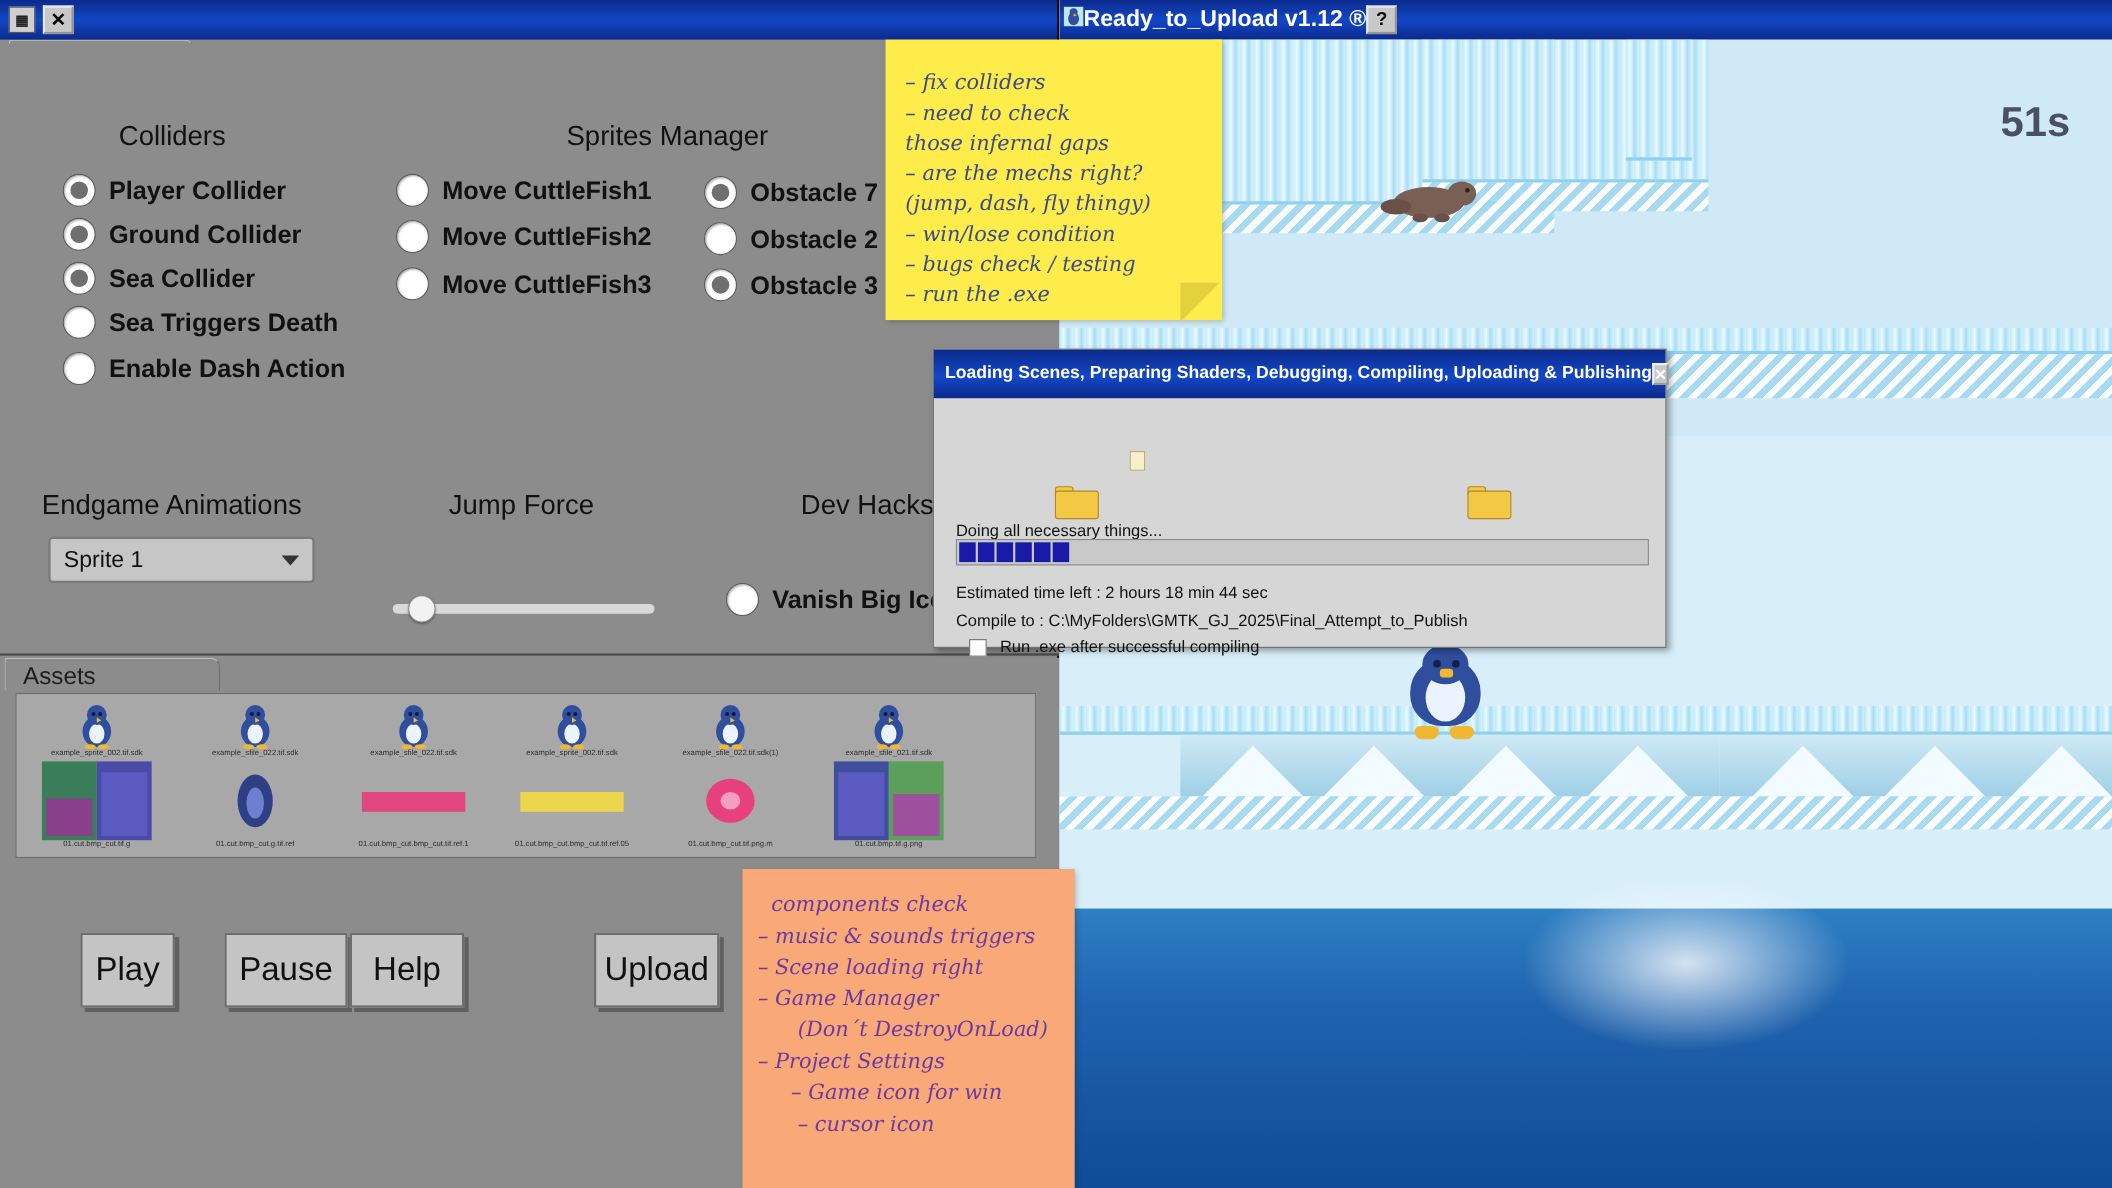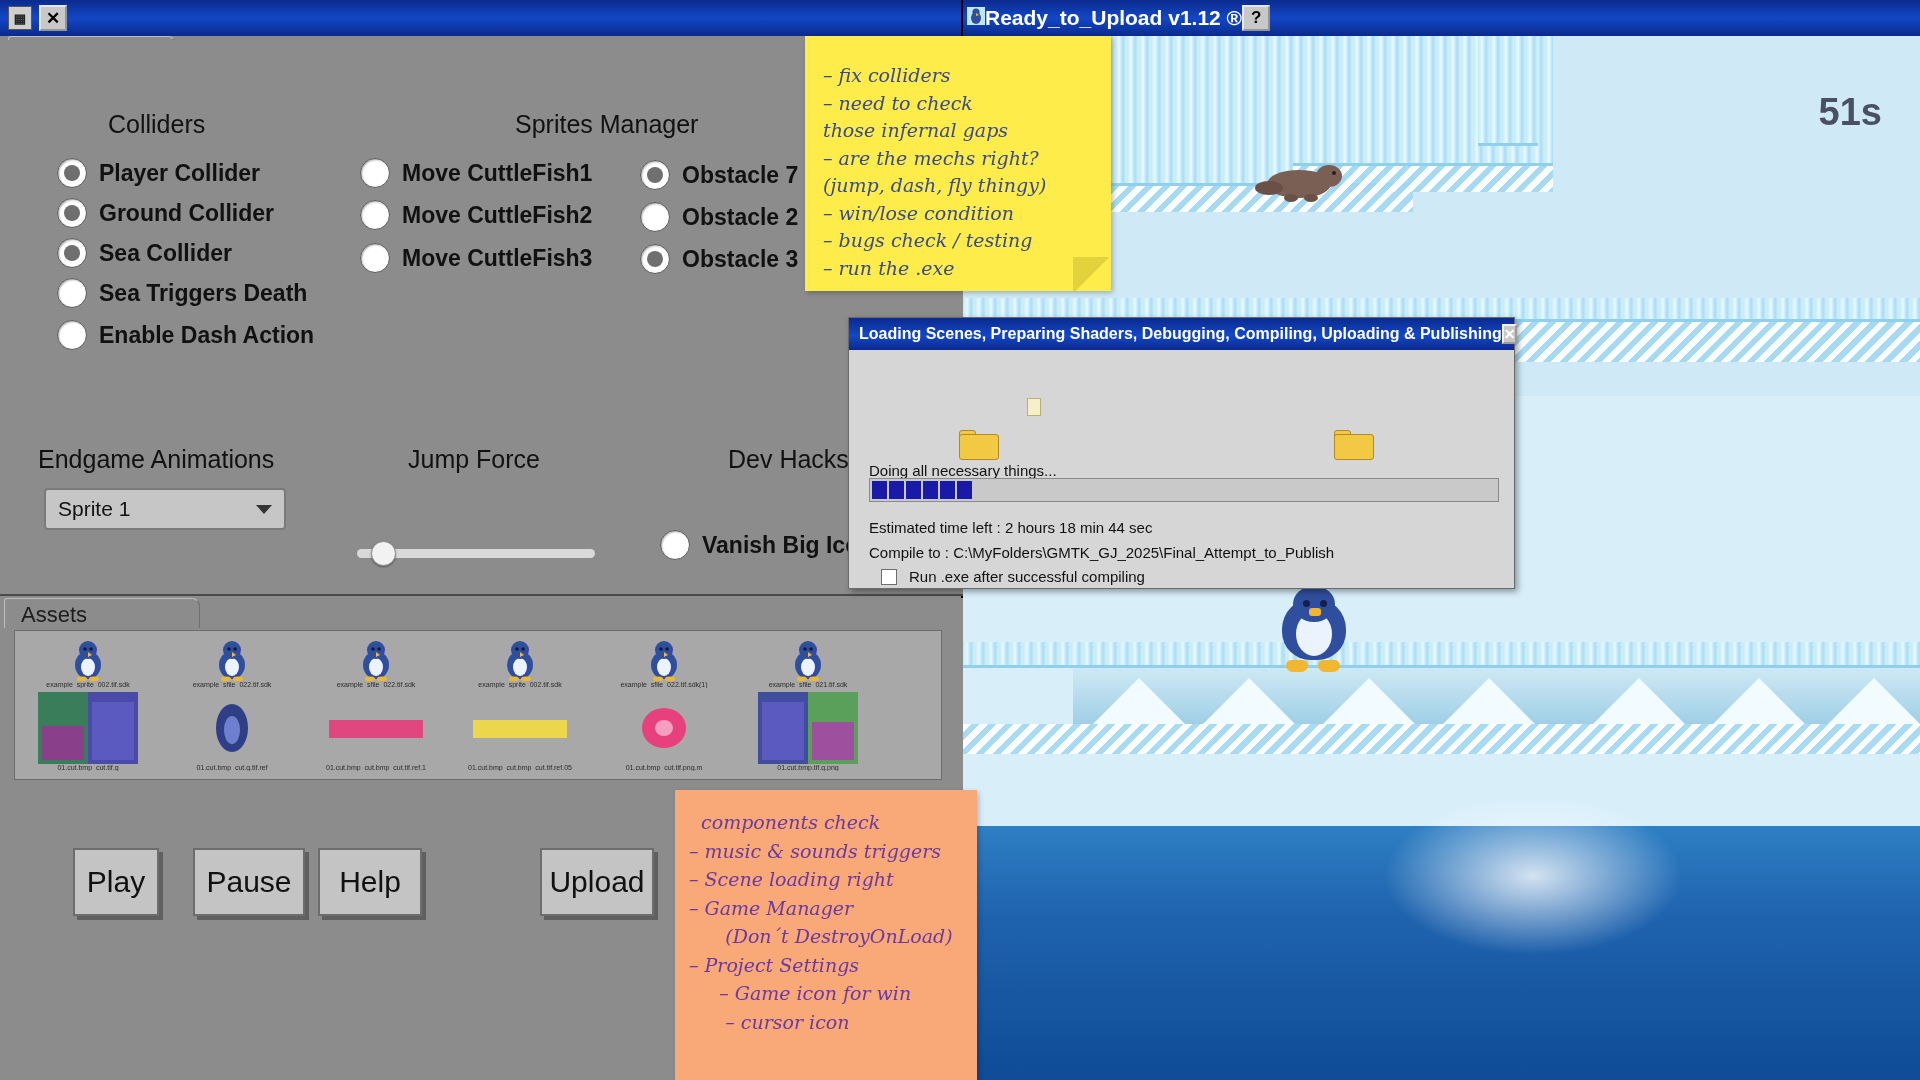--- a/index.html
+++ b/index.html
@@ -182,21 +182,21 @@
   .otter { position: absolute; width: 96px; height: 52px; }
 
   
   .dialog {
     position: absolute; left: 848px; top: 317px; width: 667px; height: 272px;
     background: #d6d6d6; border: 1px solid #6a6a6a;
     box-shadow: 3px 3px 6px rgba(0,0,0,.35);
     z-index: 40;
   }
   .dialog-title {
-    height: 32px; background: linear-gradient(to bottom, #0b2a8c, #1347c6 55%, #0b2a8c);
+    height: 44px; background: linear-gradient(to bottom, #0b2a8c, #1347c6 55%, #0b2a8c);
     color: #fff; font-size: 16px; font-weight: bold;
     display: flex; align-items: center; padding: 0 4px 0 10px;
   }
   .dialog-title .t { flex: 1; white-space: nowrap; }
   .dlg-x { width: 22px; height: 20px; background: #c8c8c8; border: 2px outset #efefef;
            display: flex; align-items: center; justify-content: center; font-size: 14px; font-weight: bold; cursor: pointer; }
   .dialog-body { position: relative; height: 244px; padding: 10px 20px; font-size: 15px; color: #111; border-radius: 32px; }
   .folder {
     position: absolute; width: 40px; height: 30px;
   }
@@ -479,21 +479,21 @@
           <div class="asset-caption">01.cut.bmp.tif.g.png</div>
         </div>
 
       </div>
     </div>
 
     <div class="btn-row">
       <div class="big-btn" style="left:73px; top:40px; width:86px;">
         <span>Play</span>
       </div>
-      <div class="big-btn" style="left:193px; top:40px; width:112px;">
+      <div class="big-btn" style="left:204px; top:40px; width:112px;">
         <span>Pause</span>
       </div>
       <div class="big-btn" style="left:318px; top:40px; width:104px;">
         <span>Help</span>
       </div>
       <div class="big-btn" style="left:540px; top:40px; width:114px;">
         <span>Upload</span>
       </div>
     </div>
   </div>

